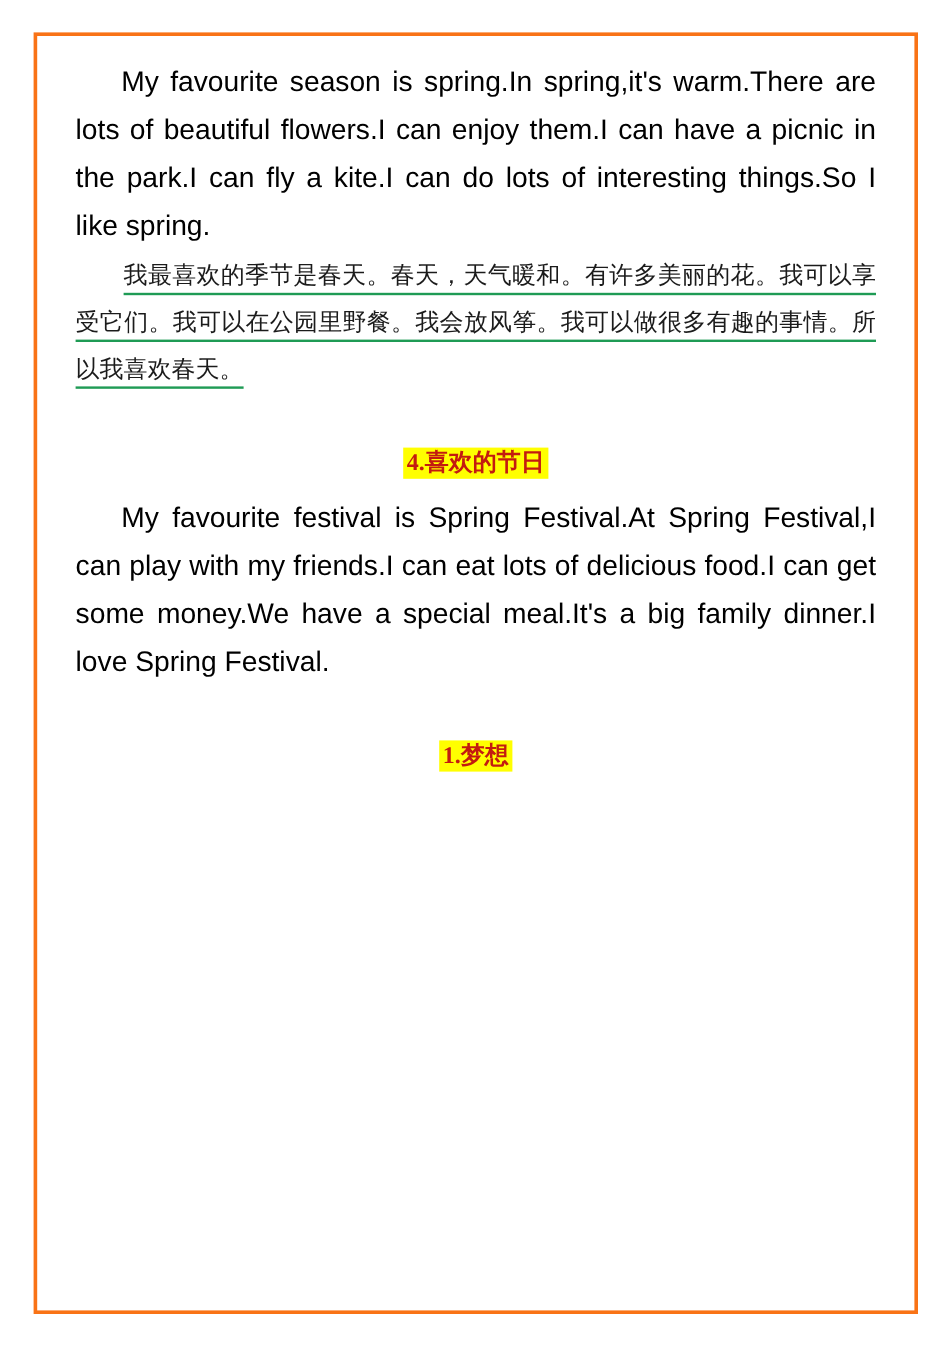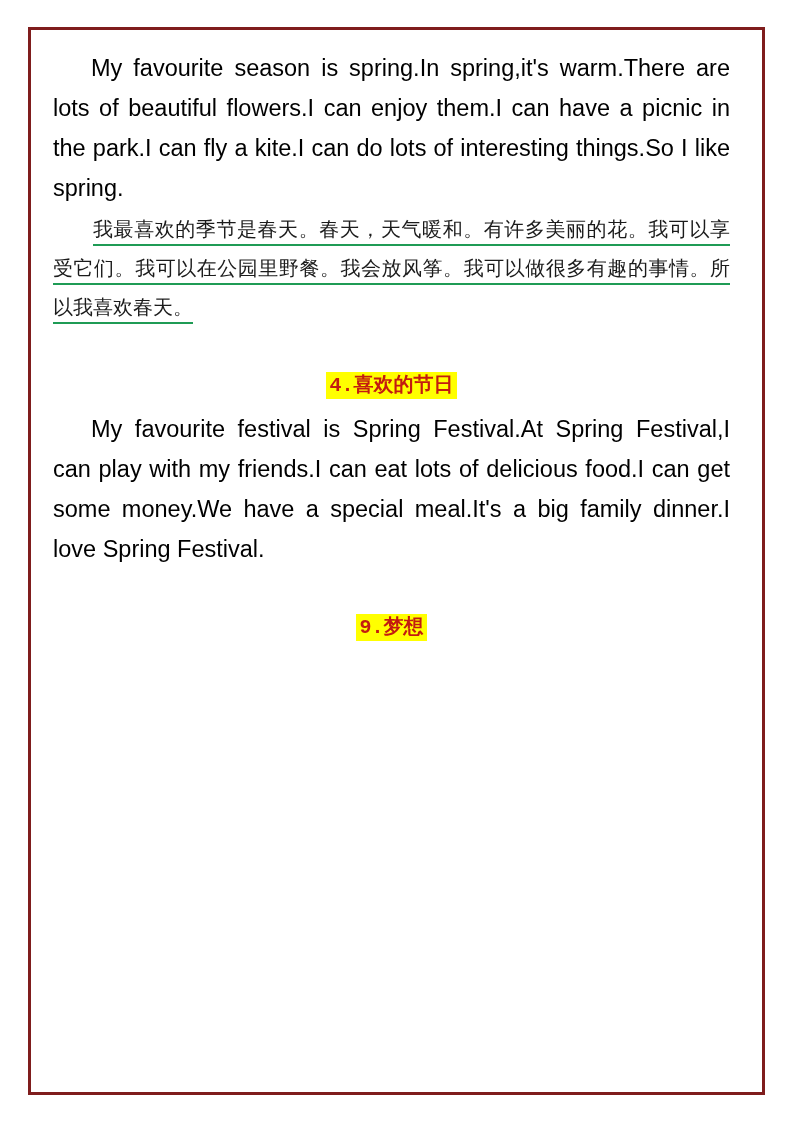--- a/index.html
+++ b/index.html
@@ -17,22 +17,22 @@
     position: relative;
     width: 793px;
     height: 1122px;
     box-sizing: border-box;
     padding: 27px 28px;
   }
   .frame {
     box-sizing: border-box;
     width: 100%;
     height: 100%;
-    border: 3px solid #7f1d1d;
-    padding: 18px 32px 10px 22px;
+    border: 3px solid #f97316;
+    padding: 18px 32px 10px 32px;
   }
   .en {
     font-family: "Liberation Sans", sans-serif;
     font-size: 23.5px;
     line-height: 40px;
     color: #000000;
     text-align: justify;
     text-align-last: left;
     text-justify: inter-word;
     margin: 0 0 2px 0;
@@ -54,21 +54,21 @@
     padding-bottom: 3px;
     box-decoration-break: clone;
     -webkit-box-decoration-break: clone;
   }
   .heading {
     text-align: center;
     margin: 22px 0 6px 0;
     line-height: 34px;
   }
   .heading span {
-    font-family: Liberation Mono, monospace;
+    font-family: Liberation Serif, serif;
     font-size: 20px;
     font-weight: bold;
     color: #c31b10;
     background: #ffff00;
     padding: 2px 3px;
   }
   .sec {
     margin-bottom: 0;
   }
   .sec-1 .en { margin-top: 0; }
@@ -89,17 +89,17 @@
     <div class="spacer-a"></div>
 
     <div class="sec">
       <div class="heading"><span>4.喜欢的节日</span></div>
       <p class="en">My favourite festival is Spring Festival.At Spring Festival,I can play with my friends.I can eat lots of delicious food.I can get some money.We have a special meal.It's a big family dinner.I love Spring Festival.</p>
     </div>
 
     <div class="spacer-b"></div>
 
     <div class="sec">
-      <div class="heading"><span>9.梦想</span></div>
+      <div class="heading"><span>1.梦想</span></div>
     </div>
 
   </div>
 </div>
 
 </body></html>

